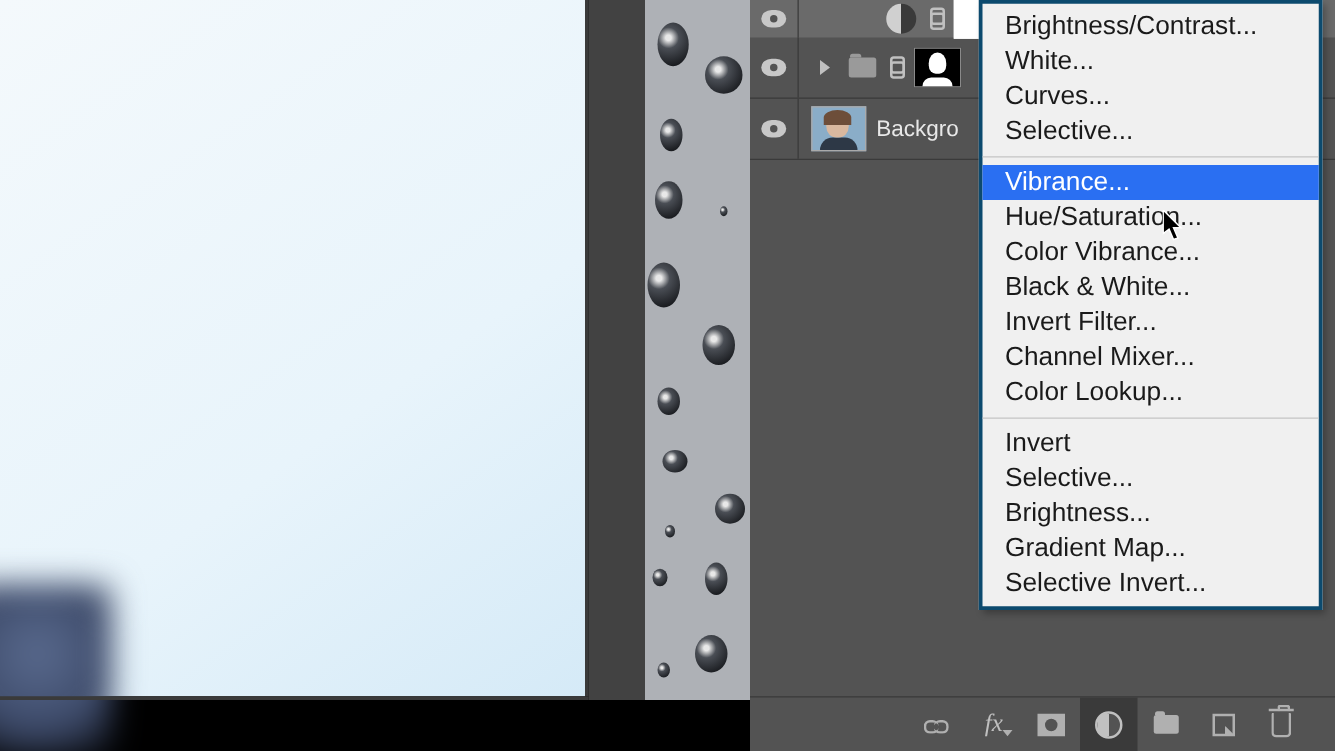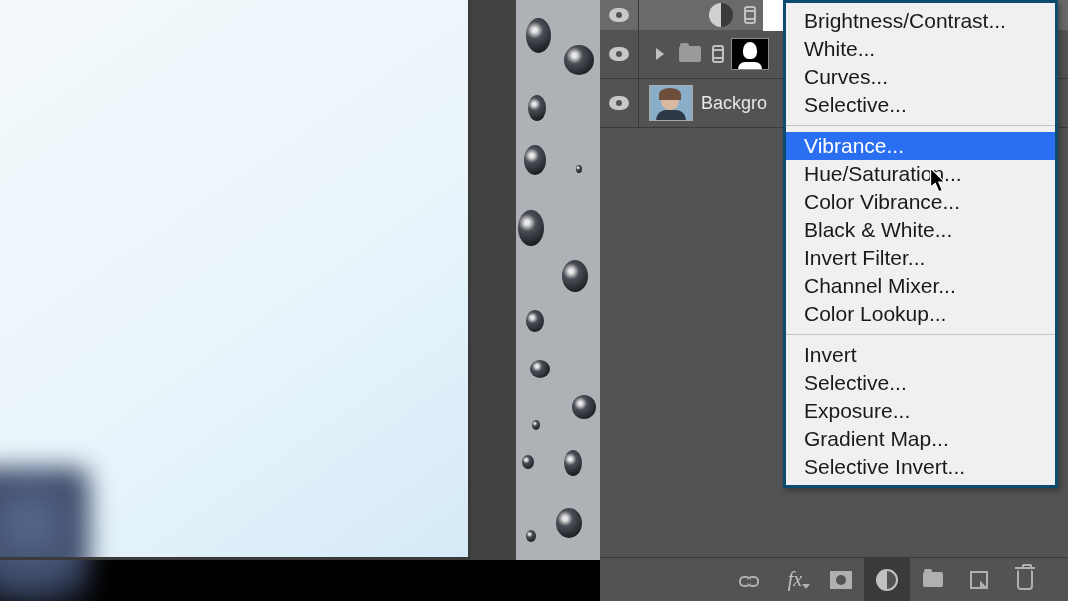--- a/index.html
+++ b/index.html
@@ -246,21 +246,21 @@
   <div class="menu-item highlighted">Vibrance...</div>
   <div class="menu-item">Hue/Saturation...</div>
   <div class="menu-item">Color Vibrance...</div>
   <div class="menu-item">Black &amp; White...</div>
   <div class="menu-item">Invert Filter...</div>
   <div class="menu-item">Channel Mixer...</div>
   <div class="menu-item">Color Lookup...</div>
   <div class="menu-sep"></div>
   <div class="menu-item">Invert</div>
   <div class="menu-item">Selective...</div>
-  <div class="menu-item">Exposure...</div>
+  <div class="menu-item">Brightness...</div>
   <div class="menu-item">Gradient Map...</div>
   <div class="menu-item">Selective Invert...</div>
 </div>
 
 <div class="cursor">
   <svg viewBox="0 0 16 22">
     <path d="M0 0 L0 16 L4 13 L7 20 L10 19 L7 12 L12 12 Z" fill="#000" stroke="#fff" stroke-width="1"></path>
   </svg>
 </div>
 

